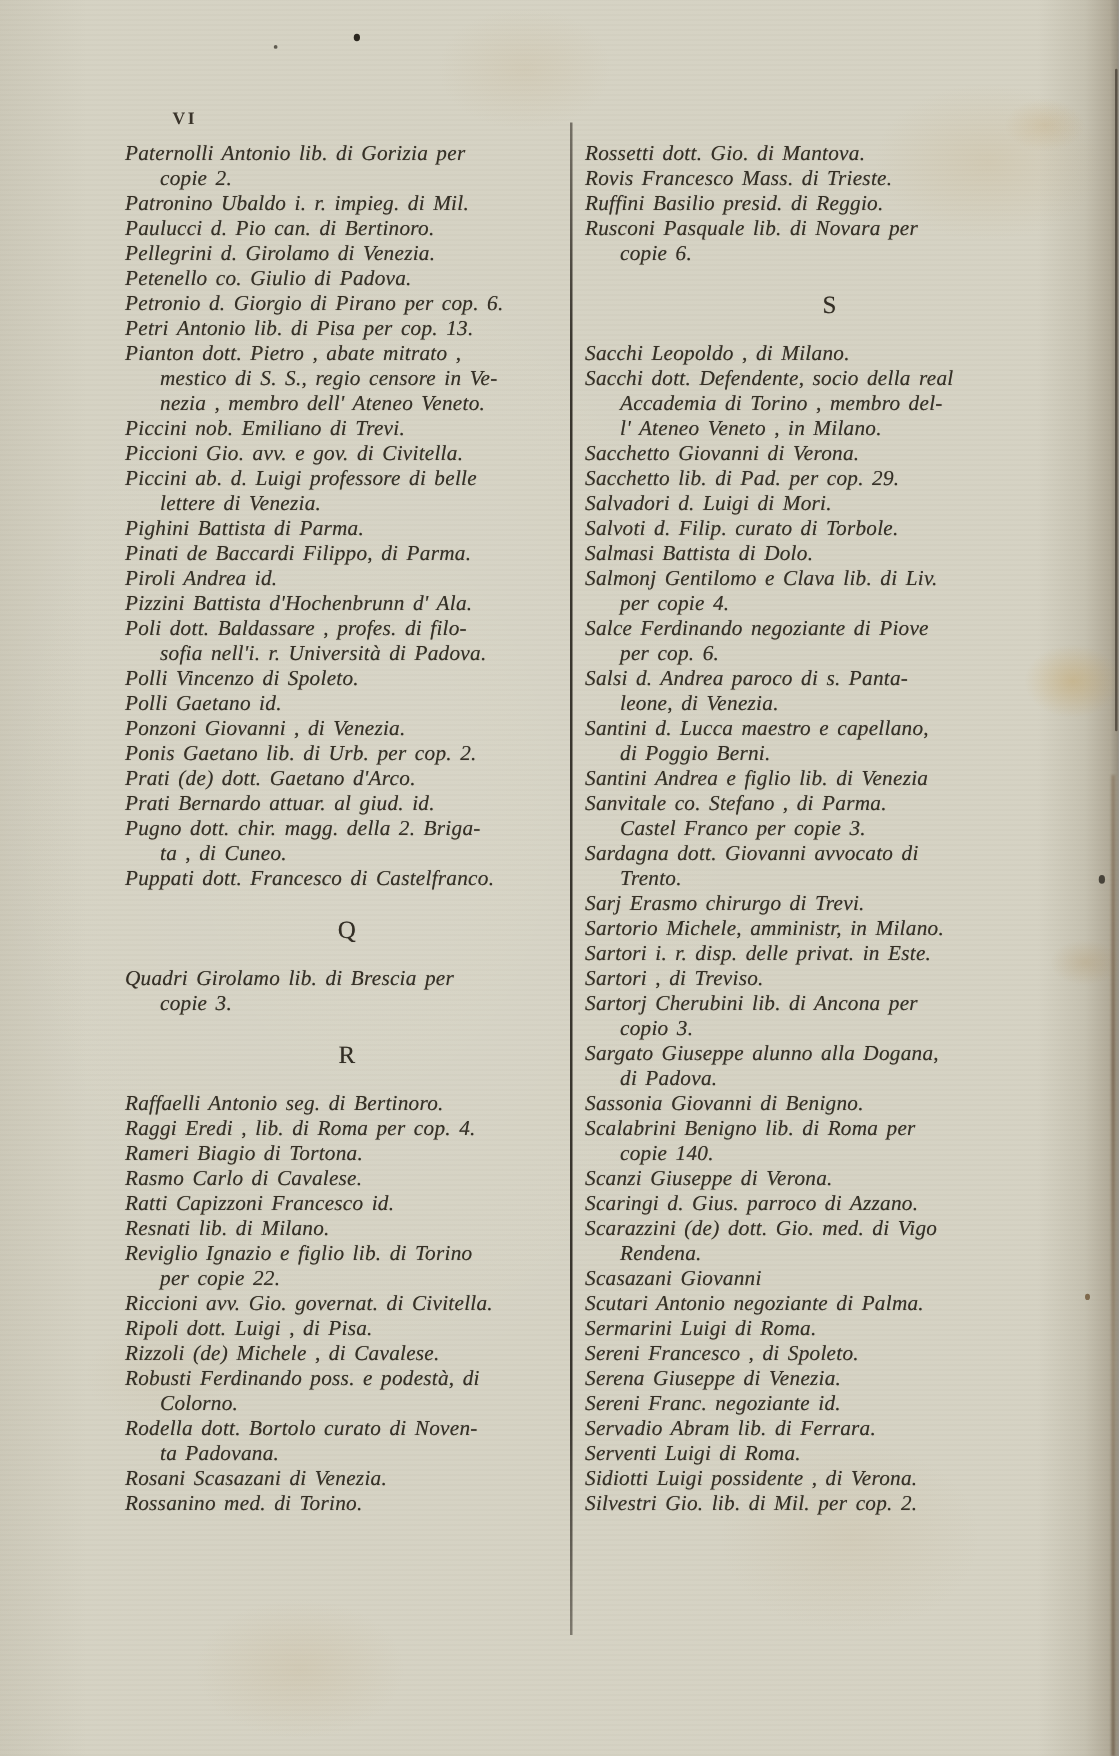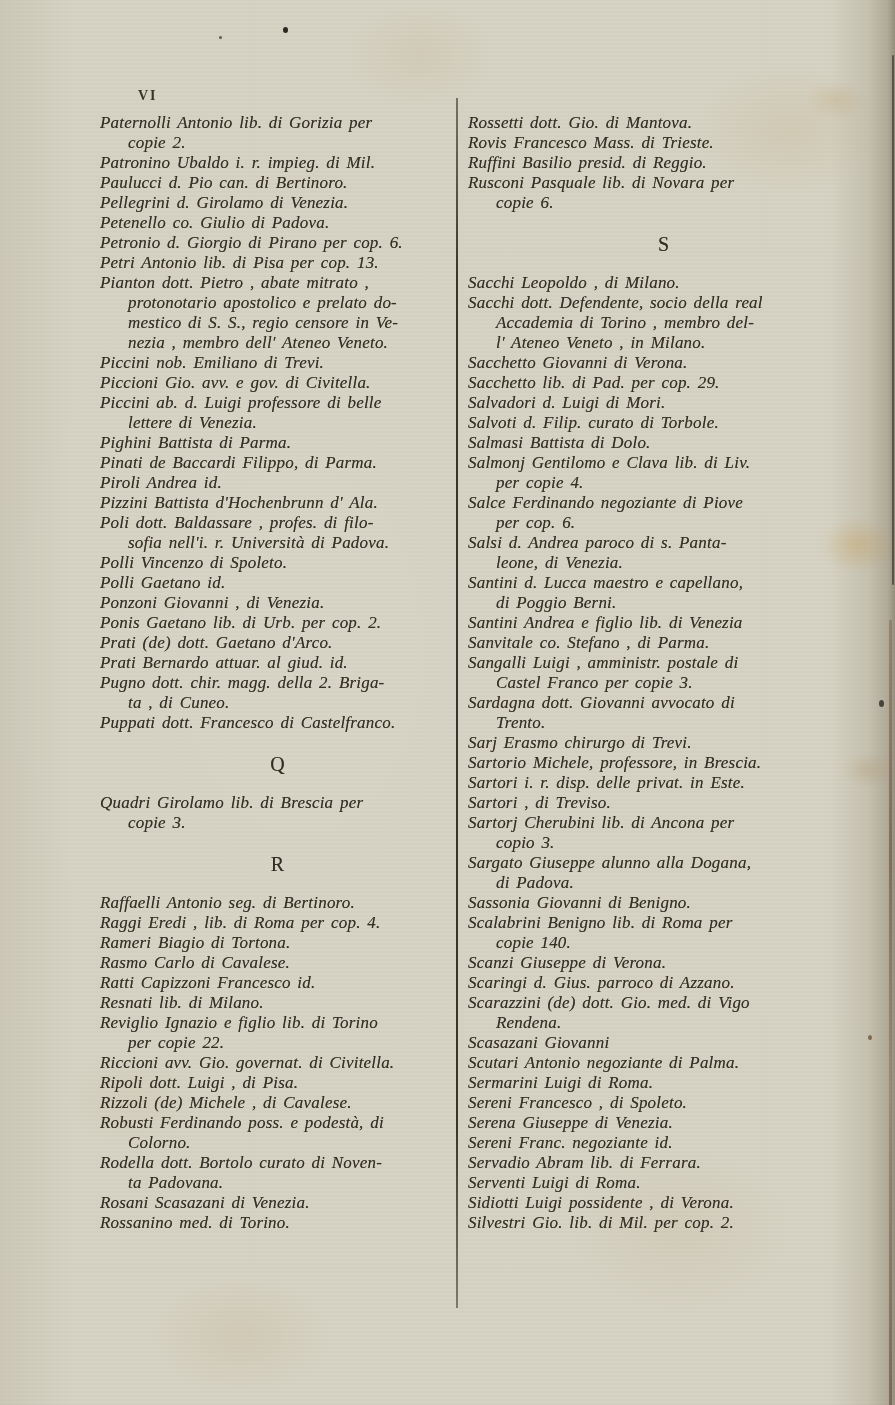--- a/index.html
+++ b/index.html
@@ -99,21 +99,20 @@
         <div class="line">Petenello co. Giulio di Padova.</div>
       </div>
       <div class="entry">
         <div class="line">Petronio d. Giorgio di Pirano per cop. 6.</div>
       </div>
       <div class="entry">
         <div class="line">Petri Antonio lib. di Pisa per cop. 13.</div>
       </div>
       <div class="entry">
         <div class="line">Pianton dott. Pietro , abate mitrato ,</div>
-        <div class="line cont">protonotario apostolico e prelato do-</div>
         <div class="line cont">mestico di S. S., regio censore in Ve-</div>
         <div class="line cont">nezia , membro dell' Ateneo Veneto.</div>
       </div>
       <div class="entry">
         <div class="line">Piccini nob. Emiliano di Trevi.</div>
       </div>
       <div class="entry">
         <div class="line">Piccioni Gio. avv. e gov. di Civitella.</div>
       </div>
       <div class="entry">
@@ -267,32 +266,31 @@
         <div class="line">Santini d. Lucca maestro e capellano,</div>
         <div class="line cont">di Poggio Berni.</div>
       </div>
       <div class="entry">
         <div class="line">Santini Andrea e figlio lib. di Venezia</div>
       </div>
       <div class="entry">
         <div class="line">Sanvitale co. Stefano , di Parma.</div>
       </div>
       <div class="entry">
-        <div class="line">Sangalli Luigi , amministr. postale di</div>
         <div class="line cont">Castel Franco per copie 3.</div>
       </div>
       <div class="entry">
         <div class="line">Sardagna dott. Giovanni avvocato di</div>
         <div class="line cont">Trento.</div>
       </div>
       <div class="entry">
         <div class="line">Sarj Erasmo chirurgo di Trevi.</div>
       </div>
       <div class="entry">
-        <div class="line">Sartorio Michele, professore, in Brescia.</div>
+        <div class="line">Sartorio Michele, amministr, in Milano.</div>
       </div>
       <div class="entry">
         <div class="line">Sartori i. r. disp. delle privat. in Este.</div>
       </div>
       <div class="entry">
         <div class="line">Sartori , di Treviso.</div>
       </div>
       <div class="entry">
         <div class="line">Sartorj Cherubini lib. di Ancona per</div>
         <div class="line cont">copio 3.</div>

